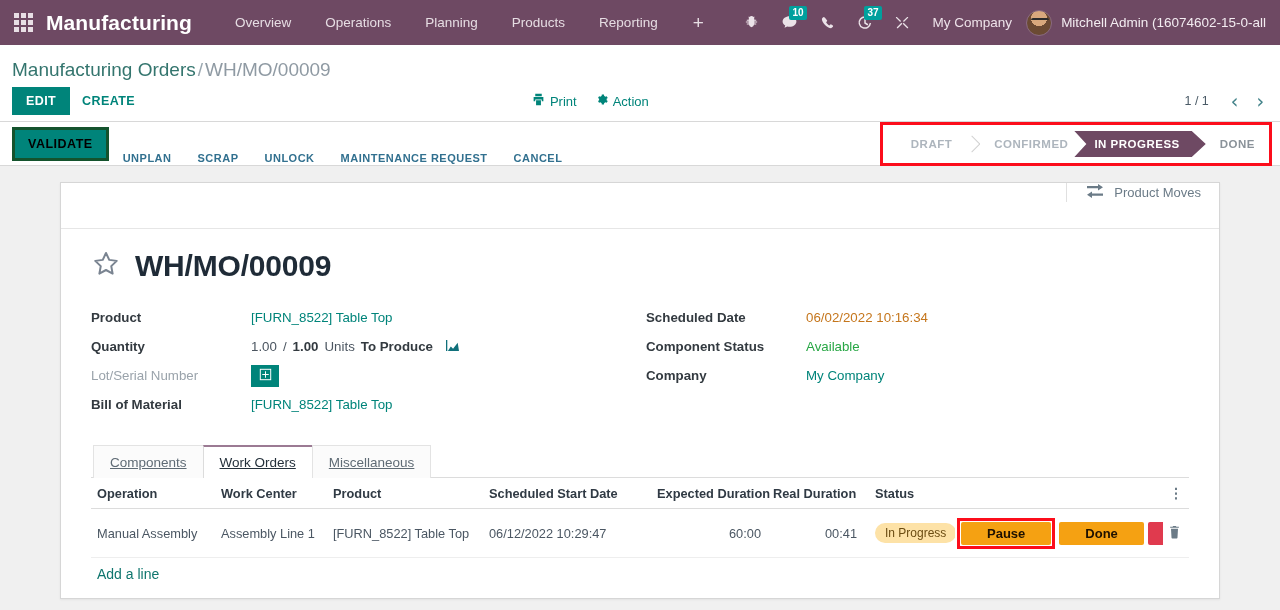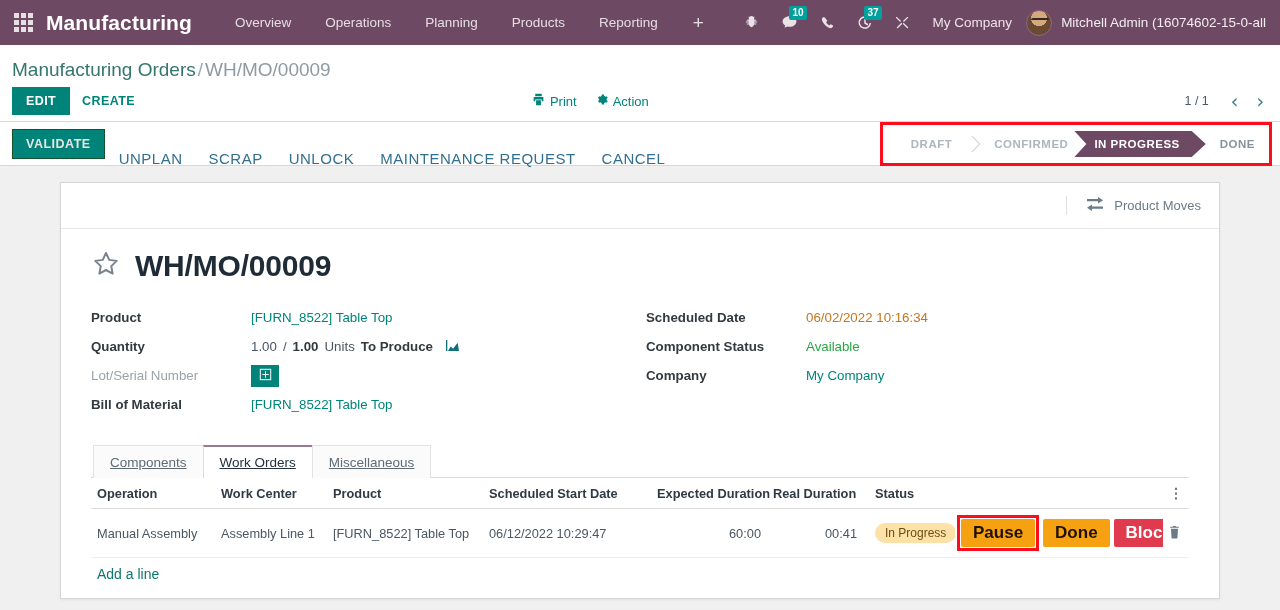--- a/index.html
+++ b/index.html
@@ -83,25 +83,25 @@
     font-family: "DejaVu Sans", sans-serif;
   }
 
   
   .sb-row {
     display: flex; align-items: center; background: #fff; height: 44px;
     border-bottom: 1px solid #d8d8d8; padding-left: 12px; position: relative;
   }
   .sb-buttons { display: flex; align-items: center; gap: 2px; }
   .btn-validate {
-    background: #00847a; color: #e5e5e5; font-size: 12.5px; font-weight: bold;
-    letter-spacing: .5px; padding: 7px 13px; border: 1px solid #14532d; cursor: pointer;
+    background: #00847a; color: #000000; font-size: 12.5px; font-weight: bold;
+    letter-spacing: .5px; padding: 7px 13px; border: 3px solid #14532d; cursor: pointer;
   }
   .btn-action-plain {
-    color: #31708f; font-size: 15px; font-weight: normal; letter-spacing: .5px;
+    color: #31708f; font-size: 11px; font-weight: bold; letter-spacing: .5px;
     padding: 7px 12px; cursor: pointer; background: none; border: none; white-space: nowrap; margin-top: 29px;
   }
 
   .statusbar-wrap {
     position: absolute; right: 8px; top: 0; height: 44px;
     display: flex; align-items: center;
   }
   .status-highlight {
     border: 3px solid #fc0d1b; padding: 5px 0 5px 14px; display: flex; align-items: center;
     height: 44px; background: #fff;
@@ -127,21 +127,21 @@
     clip-path: polygon(0 0, calc(100% - 14px) 0, 100% 50%, calc(100% - 14px) 100%, 0 100%, 12px 50%);
   }
 
   
   .sheet-bg { padding: 16px 60px 0 60px; background: #f0f0f0; height: 433px; }
   .sheet {
     background: #fff; border: 1px solid #d6d6d6; box-shadow: 0 1px 2px rgba(0,0,0,.06);
     height: 100%; position: relative;
   }
   .stat-row {
-    display: flex; justify-content: flex-end; align-items: center;
+    display: flex; justify-content: flex-end; align-items: flex-start;
     height: 46px; border-bottom: 1px solid #e6e6e6;
   }
   .stat-btn {
     display: flex; align-items: center; gap: 9px; padding: 0 18px;
     border-left: 1px solid #e0e0e0; color: #6b7b87; font-size: 13px;
     cursor: pointer; white-space: nowrap;
   }
 
   .sheet-body { padding: 14px 30px 0 30px; }
   .title-line { display: flex; align-items: center; gap: 14px; margin: 6px 0 20px 0; }
@@ -193,21 +193,21 @@
   .th-opt { width: 22px; text-align: right; padding-right: 10px !important; }
   .dots-v { color: #6b7b87; cursor: pointer; font-size: 14px; line-height: 10px; letter-spacing: 0; }
 
   .badge-progress {
     background: #fde2a7; color: #6b4c12; font-size: 12px; padding: 3px 10px;
     border-radius: 11px; display: inline-block; white-space: nowrap;
   }
   .act-cell { padding: 4px 2px !important; }
   .wo-actions { display: flex; align-items: center; gap: 4px; }
   .btn-wo {
-    font-size: 17px; font-weight: bold; color: #fff; padding: 4px 12px;
+    font-size: 13px; font-weight: bold; color: #fff; padding: 4px 26px;
     cursor: pointer; border: none; white-space: nowrap; border-radius: 2px;
   }
   .btn-pause { background: #f5a112; color: #1f1100; }
   .btn-done  { background: #f5a112; color: #1f1100; }
   .btn-block { background: #e03a4e; }
   .pause-wrap { border: 3px solid #fc0d1b; padding: 1px; display: inline-flex; }
   .icon-btn { color: #2e8b9a; cursor: pointer; display: inline-flex; padding: 0 4px; }
   .trash-btn { color: #6b7b87; cursor: pointer; display: inline-flex; }
 
   .add-line {

